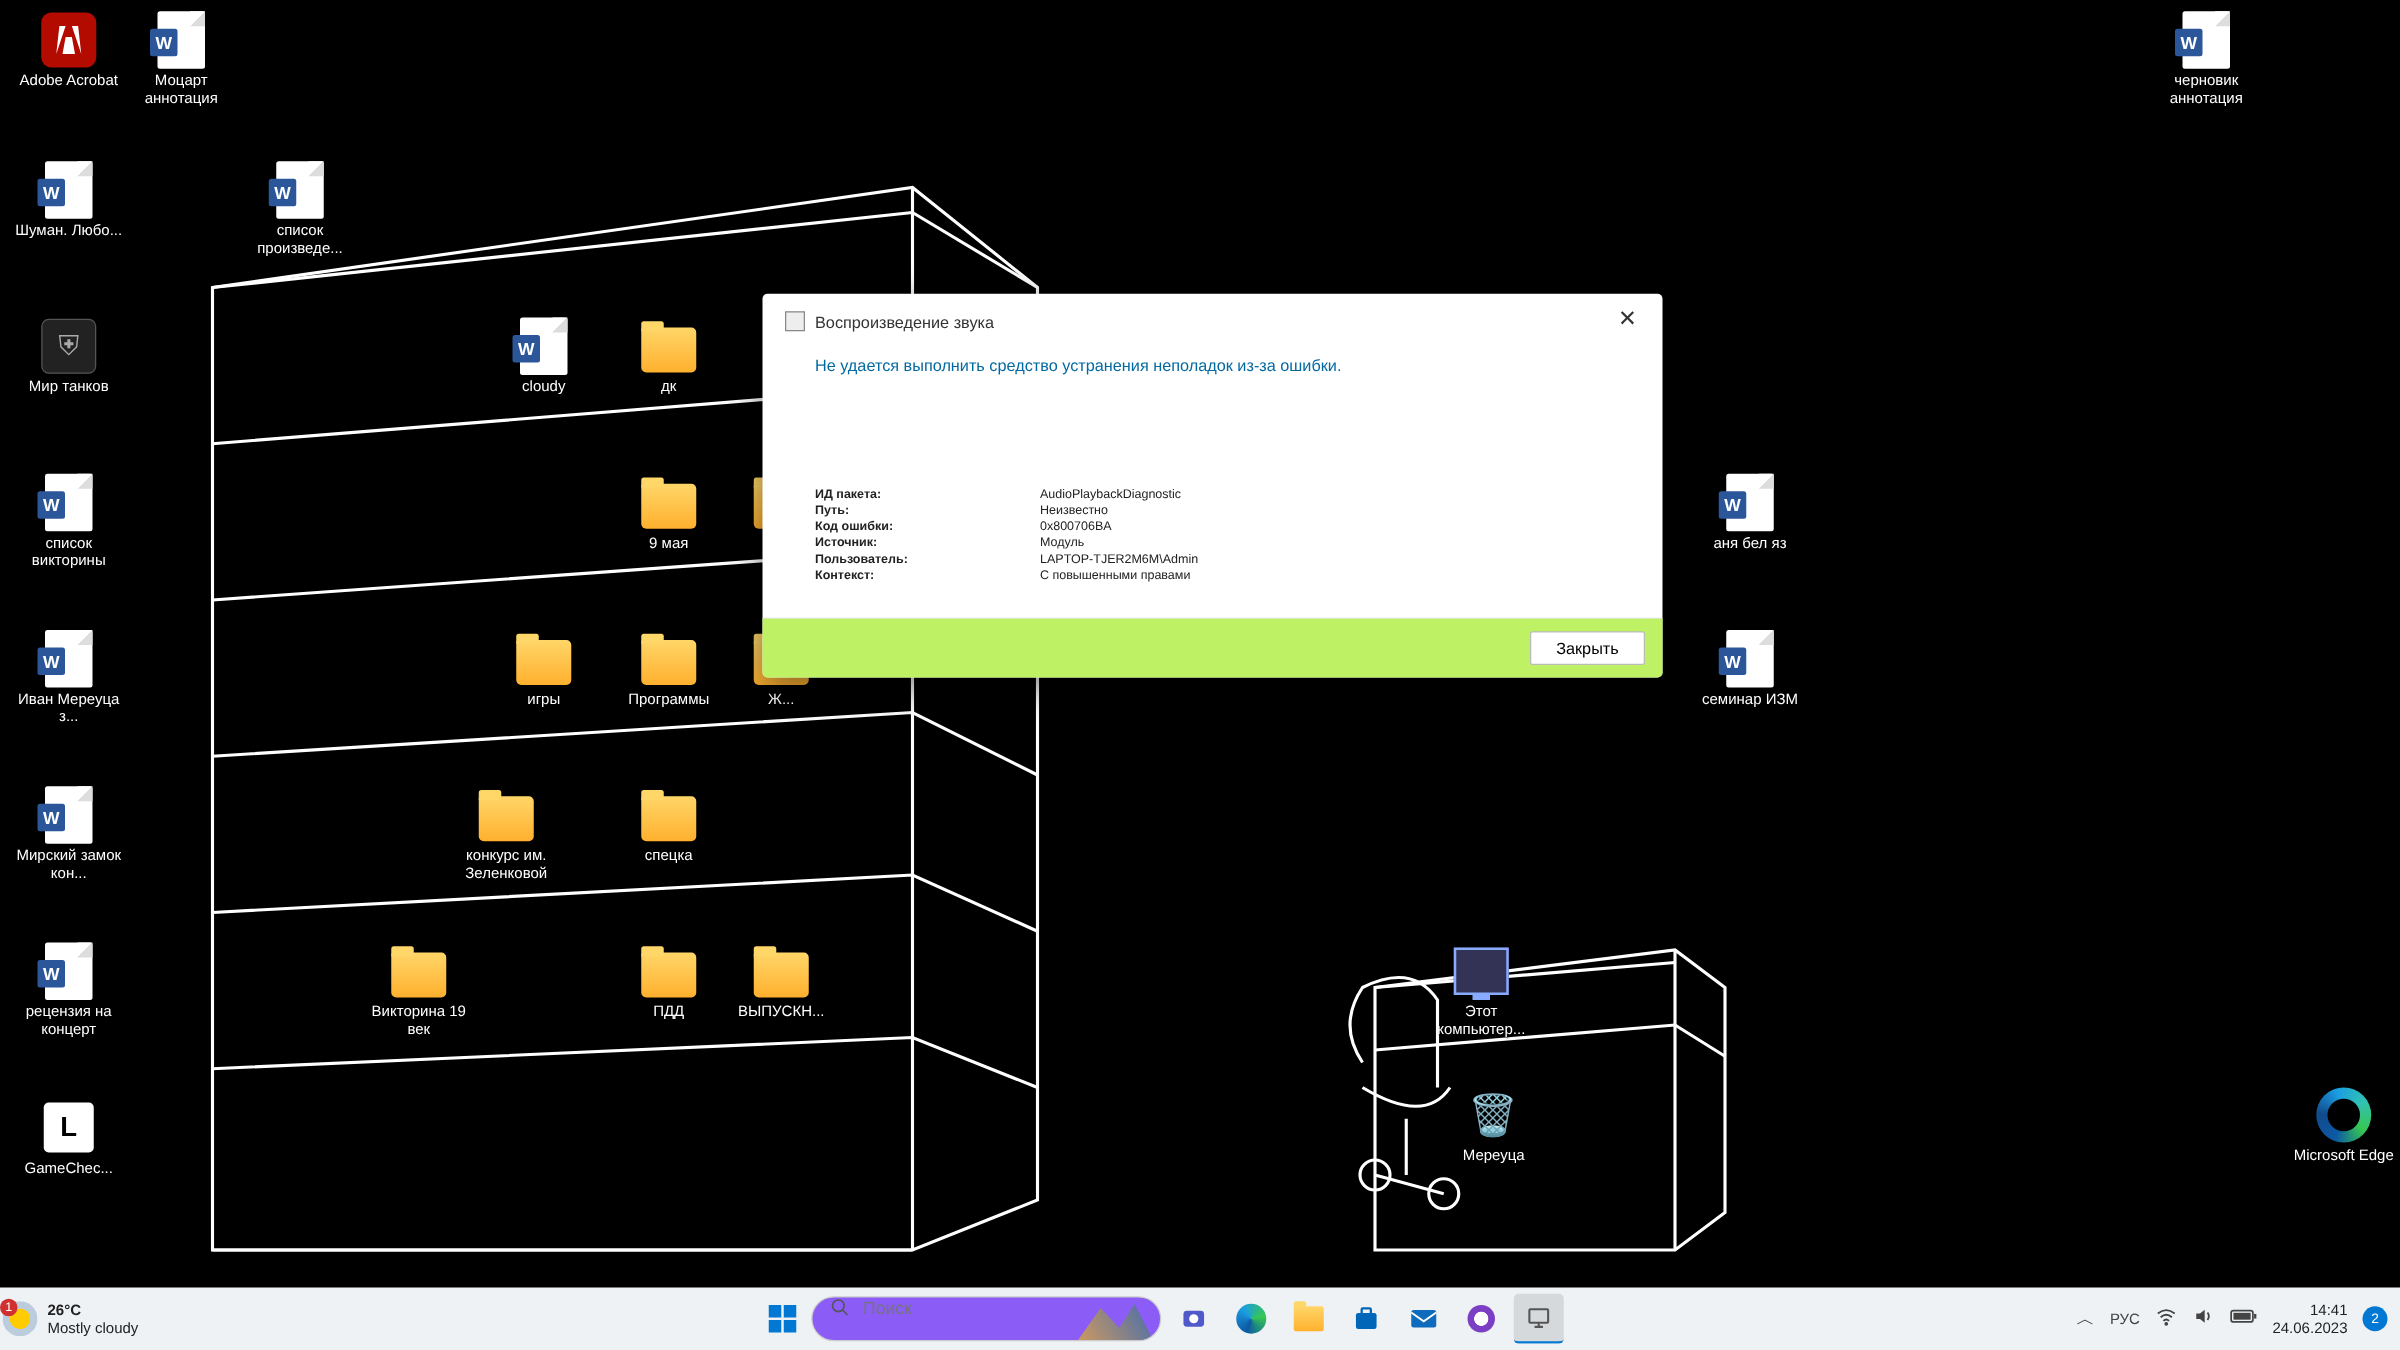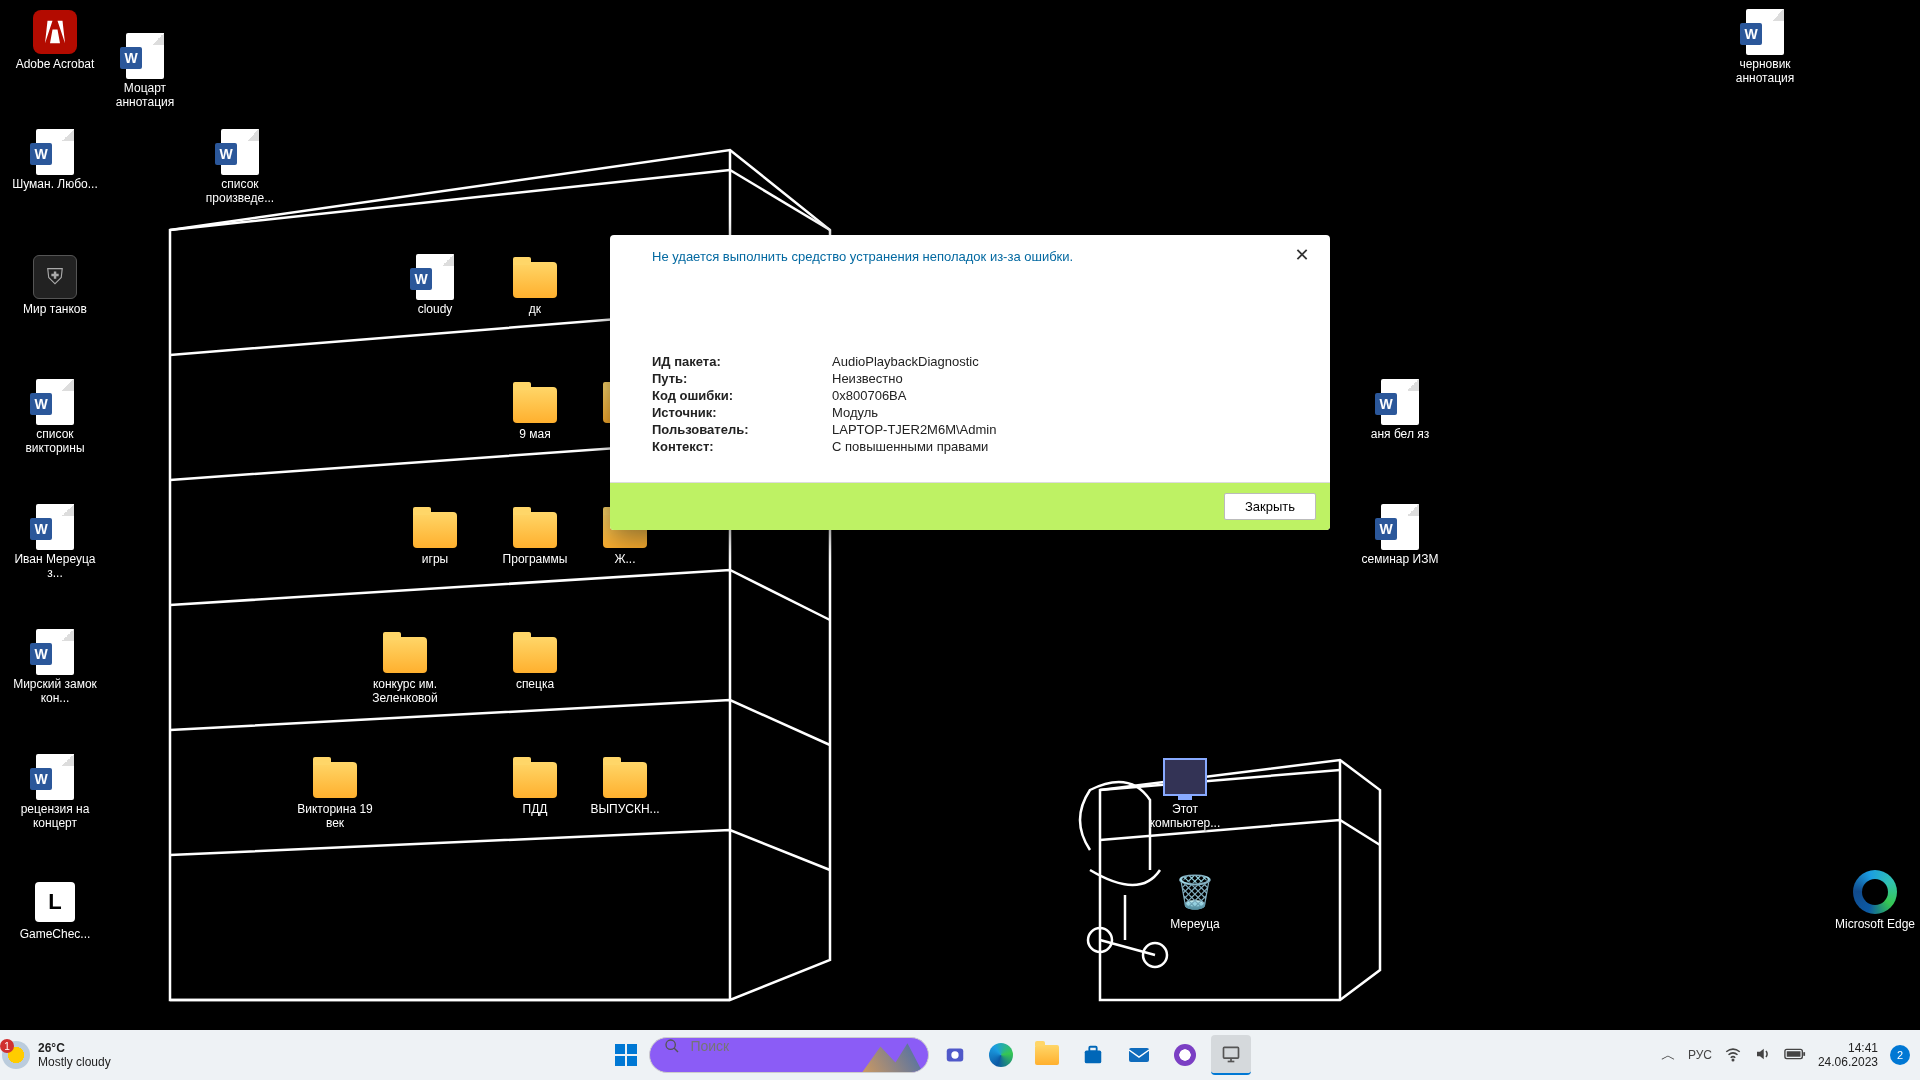--- a/index.html
+++ b/index.html
@@ -33,21 +33,21 @@
 .bin { width:40px; height:40px; display:flex; align-items:center; justify-content:center; font-size:32px; }
 
 
 .dialog { position:absolute; left:610px; top:235px; width:720px; background:#fff; box-shadow:0 8px 30px rgba(0,0,0,.5); border-radius:4px; }
 .dlg-close { position:absolute; top:6px; right:10px; width:36px; height:28px; display:flex; align-items:center; justify-content:center; font-size:18px; color:#333; cursor:pointer; }
 .dlg-title { display:flex; align-items:center; gap:8px; padding:14px 18px 6px; font-size:13px; color:#333; }
 .dlg-title .ticon { width:16px; height:16px; border:1px solid #888; background:#eee; }
 .dlg-body { padding: 14px 42px 26px; }
 .dlg-h { color:#003399; font-size:17px; font-weight:400; margin-bottom:26px; }
 .dlg-msg { font-size:13px; color:#0369a1; margin-bottom:90px; }
-.dlg-table { font-size:13px; color:#222; }
+.dlg-table { font-size:10px; color:#222; }
 .dlg-table .row { display:flex; margin-bottom:2px; }
 .dlg-table .k { width:180px; font-weight:bold; }
 .dlg-footer { background:#bef264; padding:10px 14px; display:flex; justify-content:flex-end; border-top:1px solid #ddd; border-radius:0 0 4px 4px; }
 .dlg-btn { background:#fff; border:1px solid #bbb; padding:5px 20px; font-size:13px; cursor:pointer; border-radius:2px; }
 
 
 .taskbar { position:absolute; left:0; right:0; bottom:0; height:50px; background:#EEF2F5; display:flex; align-items:center; }
 .tb-left { display:flex; align-items:center; gap:8px; padding-left:2px; min-width:200px; }
 .weather-ic { width:28px; height:28px; border-radius:50%; background:radial-gradient(#ffcc00 40%,transparent 42%), #bcd; position:relative; }
 .weather-ic::after{content:'1';position:absolute;top:-2px;left:-2px;width:14px;height:14px;background:#d03030;color:#fff;border-radius:50%;font-size:10px;display:flex;align-items:center;justify-content:center;}
@@ -103,21 +103,21 @@
     <div class="dicon" style="left: 10px; top: 10px;">
       <div class="ic">
         <div class="adobe">
           <svg viewBox="0 0 24 24" fill="#fff">
             <path d="M6 3 L10 3 L4 21 Z M14 3 L18 3 L20 21 Z M10 10 L14 10 L16 21 L8 21 Z"></path>
           </svg>
         </div>
       </div>
       <div class="lbl">Adobe Acrobat</div>
     </div>
-    <div class="dicon" style="left: 100px; top: 10px; margin-top: 24px;">
+    <div class="dicon" style="left: 100px; top: 10px;">
       <div class="ic">
         <div class="word-doc"></div>
       </div>
       <div class="lbl">Моцарт аннотация</div>
     </div>
     <div class="dicon" style="left: 1720px; top: 10px;">
       <div class="ic">
         <div class="word-doc"></div>
       </div>
       <div class="lbl">черновик аннотация</div>
@@ -291,20 +291,24 @@
     <div class="dicon" style="left: 1830px; top: 870px;">
       <div class="ic">
         <div class="edge"></div>
       </div>
       <div class="lbl">Microsoft Edge</div>
     </div>
   </div>
 
 <div class="dialog">
   <div class="dlg-close">✕</div>
+  <div class="dlg-title">
+    <div class="ticon"></div>
+    <span>Воспроизведение звука</span>
+  </div>
   <div class="dlg-body">
     <div class="dlg-msg">Не удается выполнить средство устранения неполадок из-за ошибки.</div>
     <div class="dlg-table" id="dlg-table">
         <div class="row">
           <div class="k">ИД пакета:</div>
           <div class="v">AudioPlaybackDiagnostic</div>
         </div>
         <div class="row">
           <div class="k">Путь:</div>
           <div class="v">Неизвестно</div>

